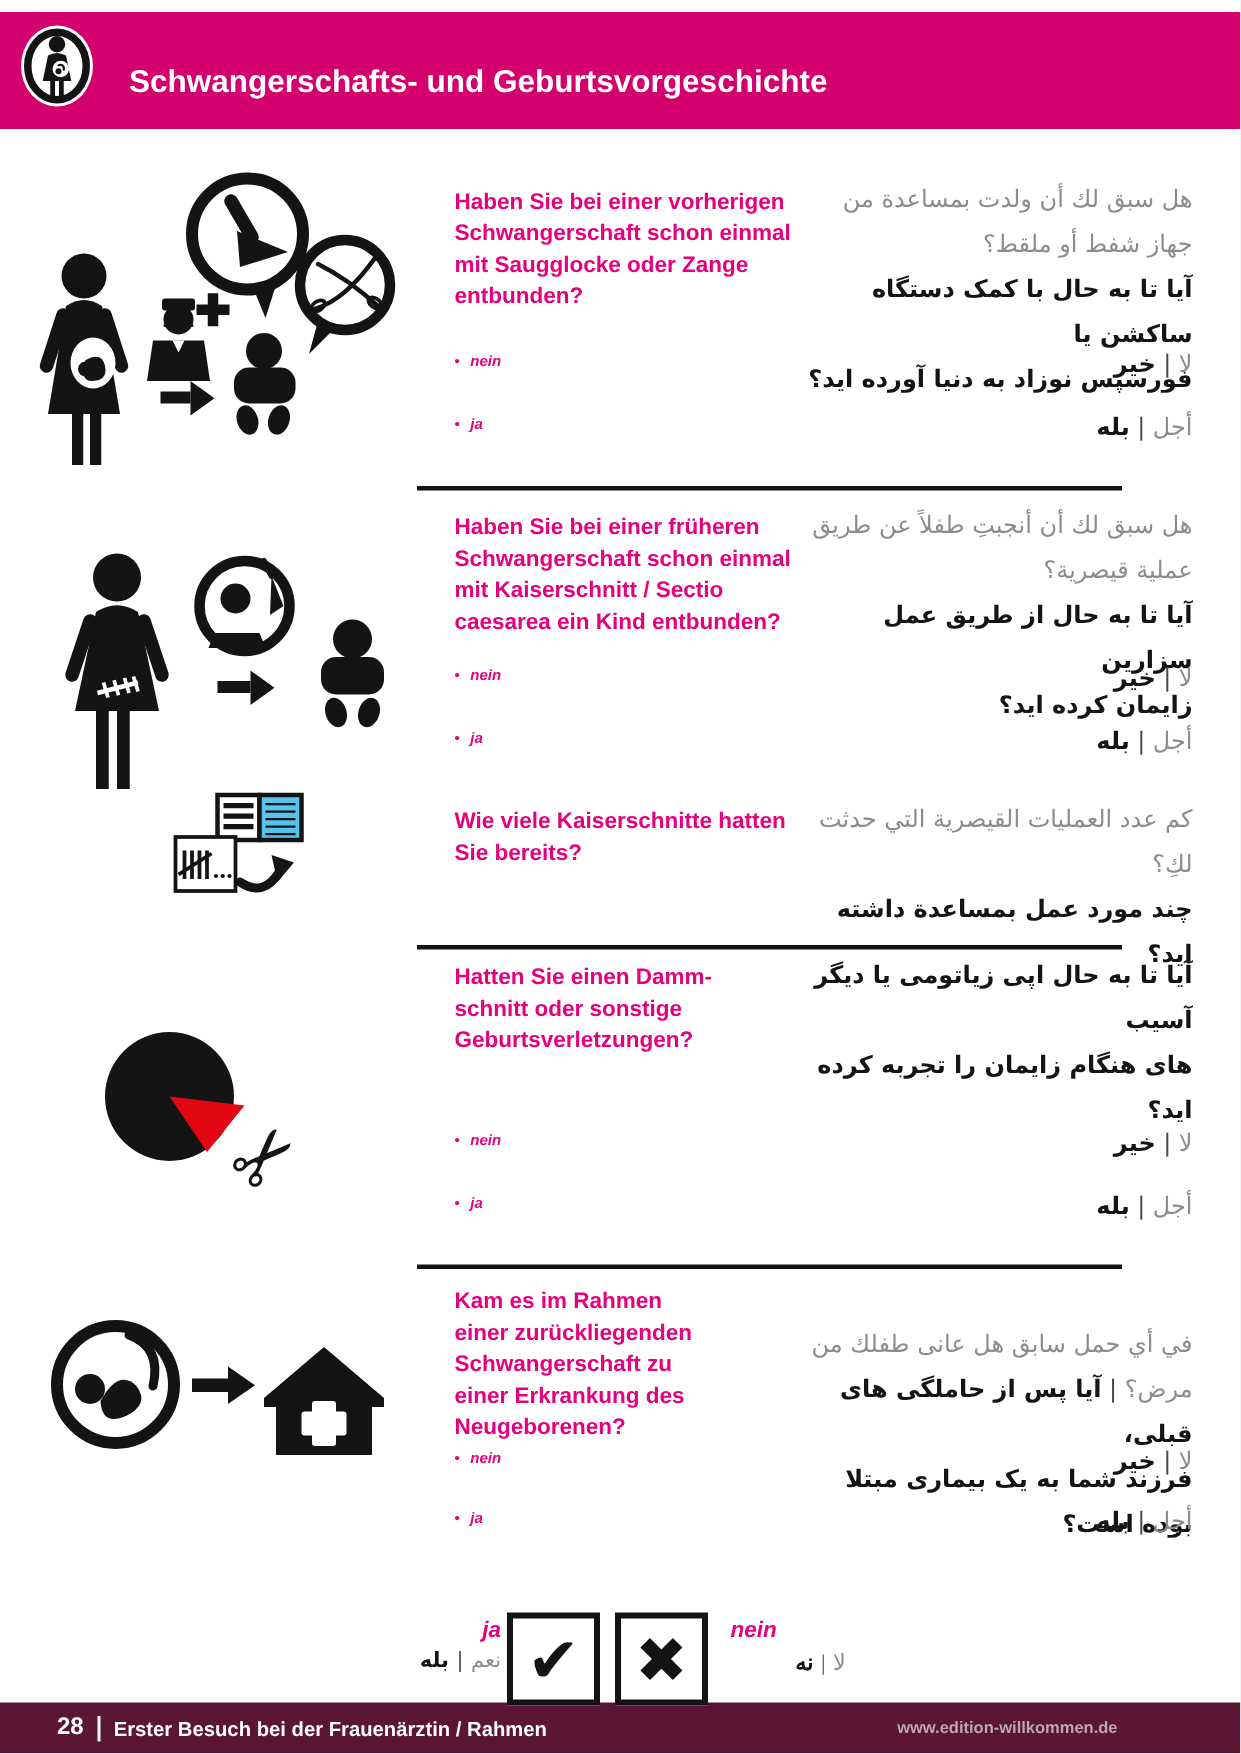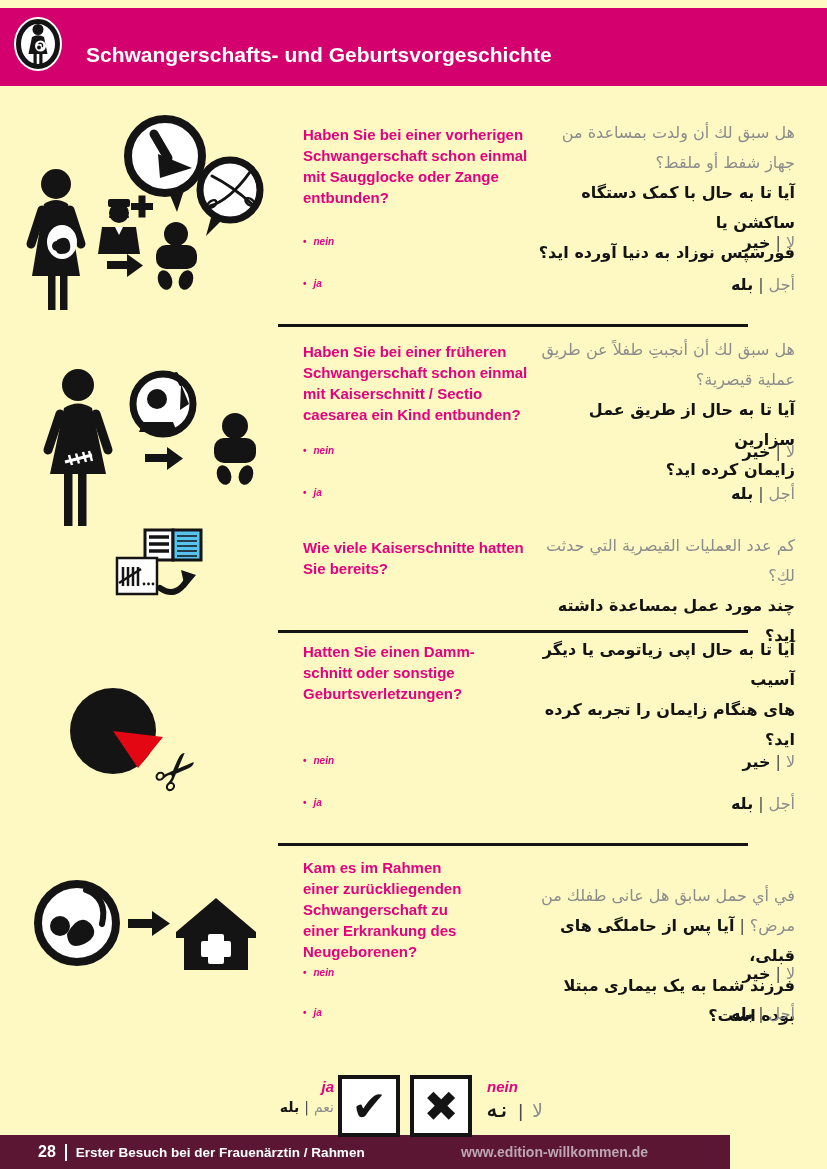--- a/index.html
+++ b/index.html
@@ -1,16 +1,16 @@
 <!DOCTYPE html>
 <html><head>
 <meta charset="utf-8">
 <style>
   html,body{margin:0;padding:0;background:#e9e9e9;}
-  .page{position:relative;width:827px;height:1169px;background:#fef9c3;overflow:hidden;
+  .page{position:relative;width:827px;height:1169px;background:#ffffff;overflow:hidden;
         font-family:"Liberation Sans","DejaVu Sans",sans-serif;margin:0 auto;}
 
   
   .header{position:absolute;left:0;top:8px;width:827px;height:78px;background:#d4006d;}
   .logo{position:absolute;left:13px;top:16px;}
   .header-title{position:absolute;left:86px;top:8px;height:78px;display:flex;align-items:center;
         color:#ffffff;font-size:21px;font-weight:bold;}
 
   
   .q-de{position:absolute;left:303px;width:250px;color:#e5007e;font-size:15px;line-height:21px;
@@ -34,36 +34,36 @@
 
   .icon{position:absolute;}
 
   
   .legend-ja-label{position:absolute;left:238px;top:1078px;width:96px;text-align:right;
         color:#e5007e;font-size:15px;font-weight:bold;font-style:italic;}
   .legend-ja-trans{position:absolute;left:198px;top:1099px;width:136px;text-align:right;direction:rtl;
         font-size:14px;font-family:"DejaVu Sans",sans-serif;}
   .legend-nein-label{position:absolute;left:487px;top:1078px;width:120px;
         color:#e5007e;font-size:15px;font-weight:bold;font-style:italic;}
-  .legend-nein-trans{position:absolute;left:487px;top:1099px;width:120px;text-align:left;direction:rtl;
-        font-size:19px;font-family:Liberation Mono, monospace;}
+  .legend-nein-trans{position:absolute;left:487px;top:1099px;width:120px;text-align:center;direction:rtl;
+        font-size:15px;font-family:Liberation Serif, serif;}
   .mark-box{position:absolute;top:1075px;width:54px;height:54px;background:#ffffff;border:4px solid #141414;
         display:flex;align-items:center;justify-content:center;font-size:42px;color:#141414;z-index:3;
         font-family:"DejaVu Sans",sans-serif;}
   .box-check{left:338px;}
   .box-cross{left:410px;}
 
   
-  .footer{position:absolute;left:0;top:1135px;width:730px;height:34px;background:#5a1633;z-index:2;}
+  .footer{position:absolute;left:0;top:1135px;width:827px;height:34px;background:#5a1633;z-index:2;}
   .footer-left{position:absolute;left:38px;top:0;height:34px;display:flex;align-items:center;gap:9px;color:#fff;}
   .footer-page{font-size:16px;font-weight:bold;}
   .footer-bar{width:2px;height:17px;background:#ffffff;}
   .footer-section{font-size:13.5px;font-weight:bold;}
   .footer-url{position:absolute;right:82px;top:0;height:34px;display:flex;align-items:center;
-        color:#bda6b2;font-size:14px;font-weight:bold;}
+        color:#bda6b2;font-size:11px;font-weight:bold;}
 
   svg .ink{fill:#141414;}
   svg .ring{fill:#ffffff;stroke:#141414;}
   svg .stk{stroke:#141414;fill:none;stroke-linecap:round;}
 </style>
 </head>
 <body>
 
 <div class="page">
 

